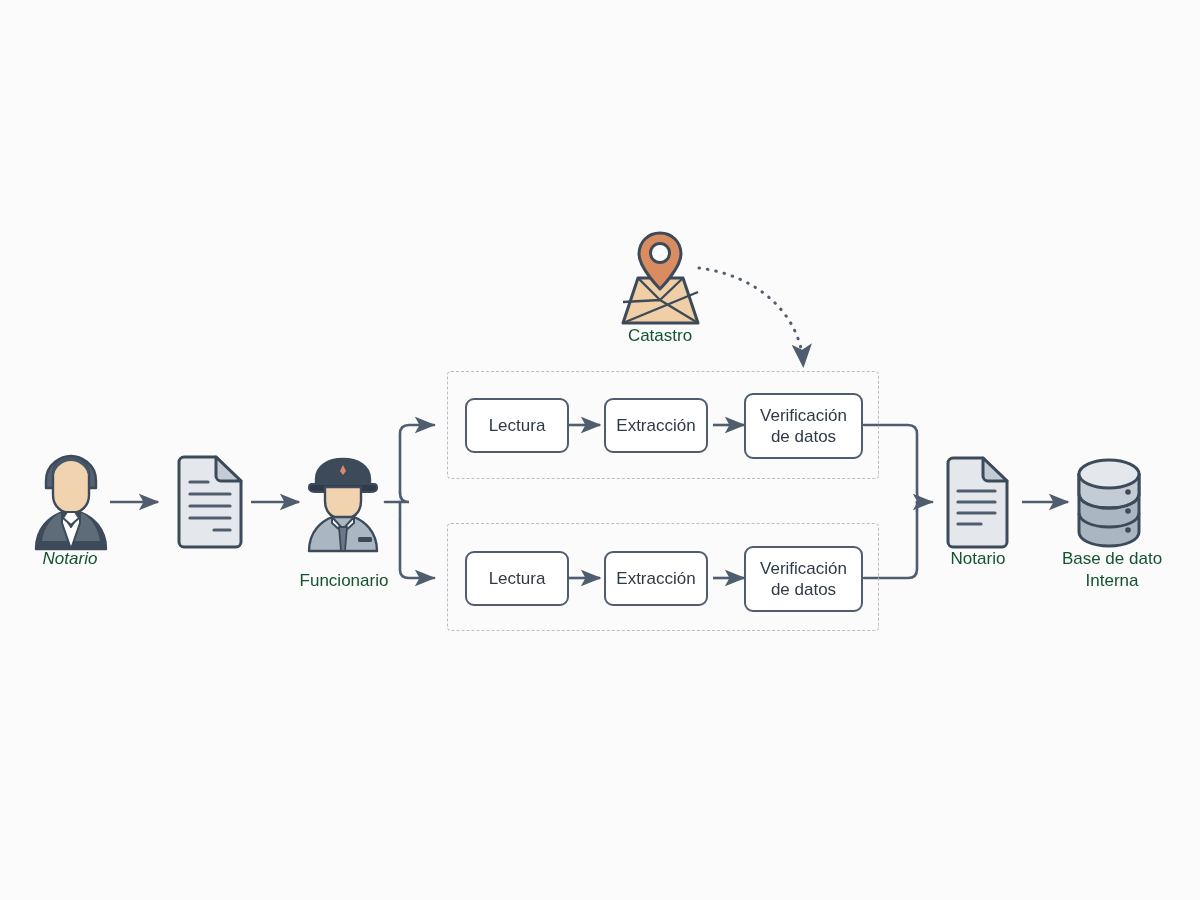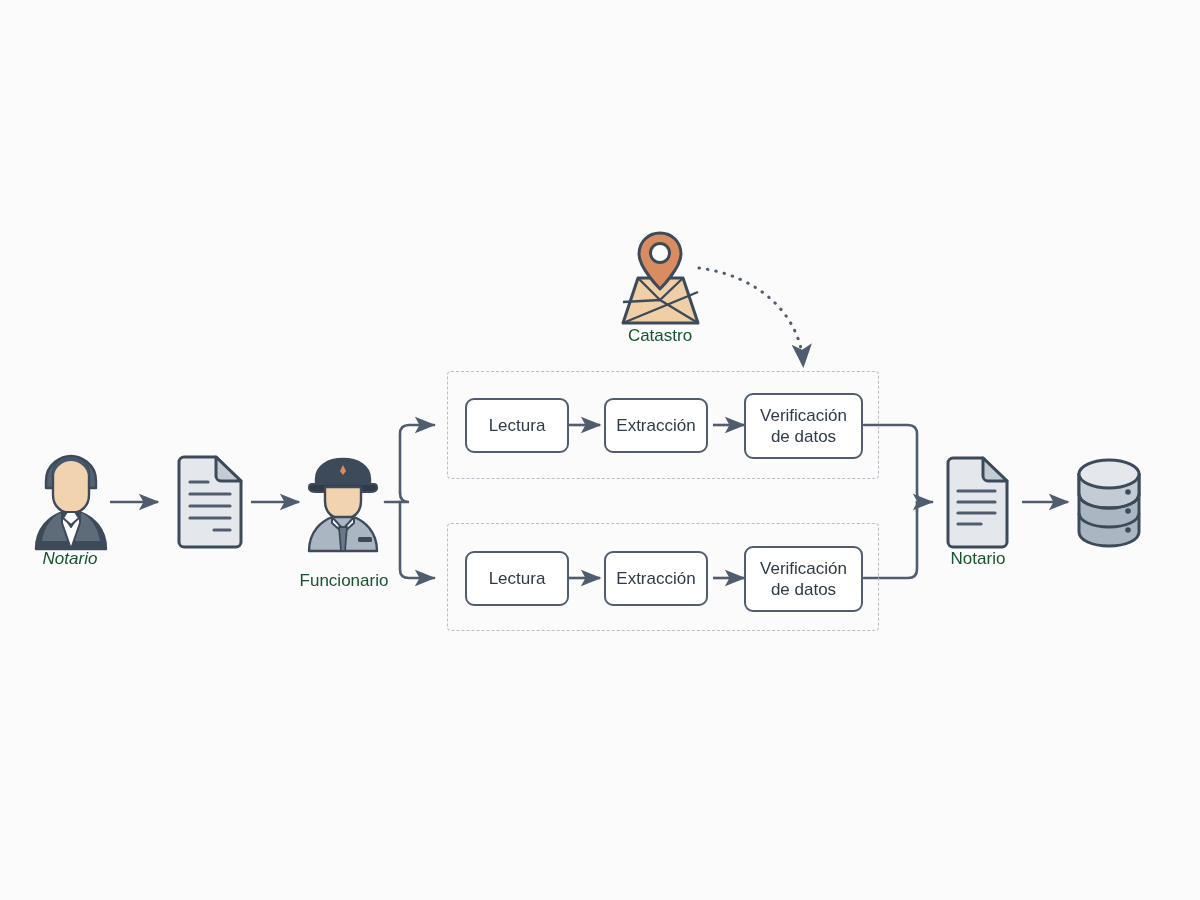--- a/index.html
+++ b/index.html
@@ -209,14 +209,16 @@
 
   <div class="node-label" style="left:0px;top:548px;width:140px;font-style:italic;">Notario</div>
 
 
   <div class="node-label" style="left:272px;top:570px;width:144px;">Funcionario</div>
 
   <div class="node-label" style="left:585px;top:325px;width:150px;">Catastro</div>
 
   <div class="node-label" style="left:908px;top:548px;width:140px;">Notario</div>
 
+  <div class="node-label" style="left:1036px;top:548px;width:152px;">Base de dato
+Interna</div>
 
 </div>
 
 </body></html>

